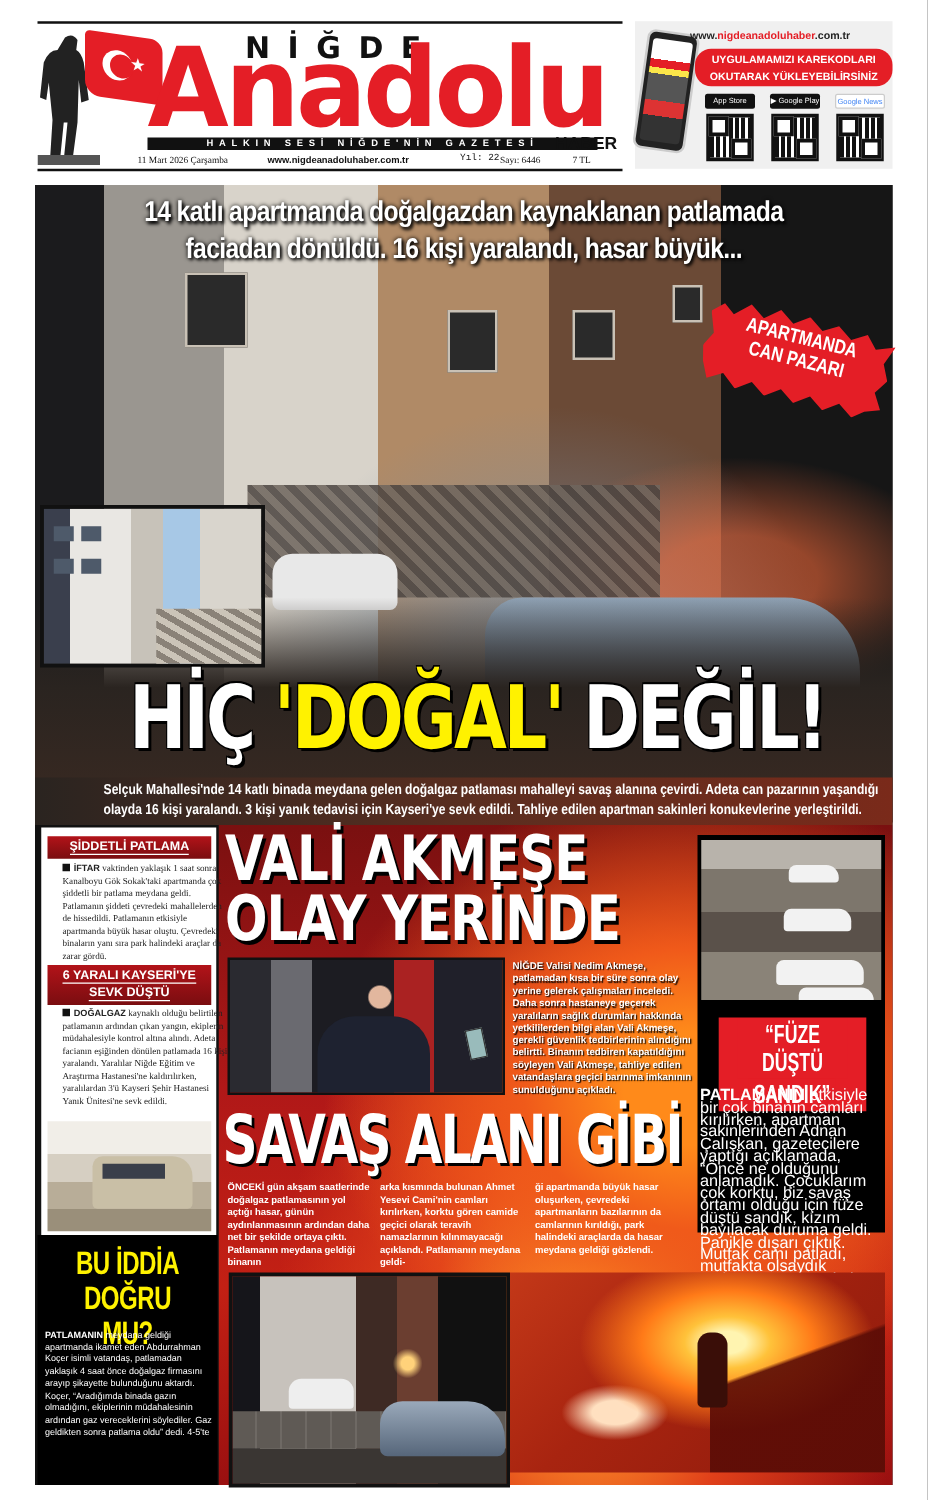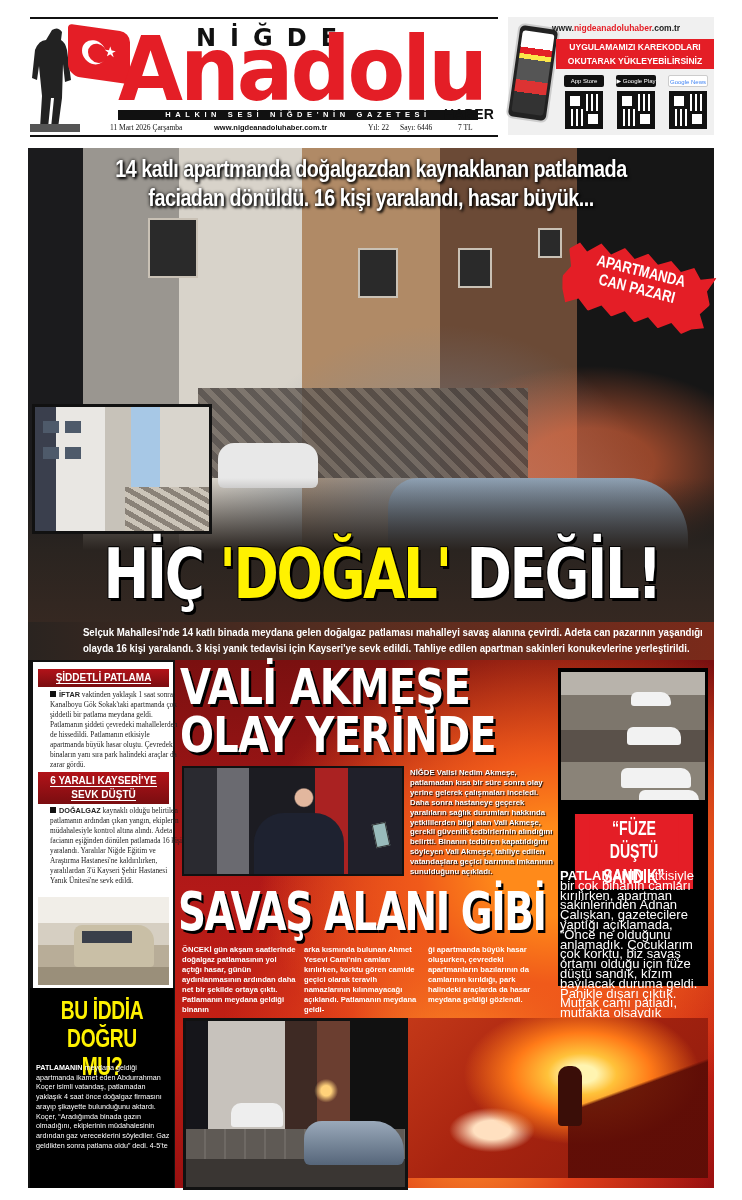--- a/index.html
+++ b/index.html
@@ -18,21 +18,21 @@
   .mh-nigde { position: absolute; left: 196px; top: 24px; font-family: "DejaVu Sans", sans-serif; font-weight: bold; font-size: 24px; letter-spacing: 14px; color: #111; }
   .mh-anadolu { position: absolute; left: 118px; top: 20px; font-family: "DejaVu Sans", sans-serif; font-weight: bold; font-size: 84px; letter-spacing: -3px; color: #e41e26; line-height: 100px; transform: scaleY(1.05); }
   .mh-tagbar { position: absolute; left: 118px; top: 110px; width: 360px; height: 10px; background: #111; color: #fff; font-size: 7.5px; font-weight: bold; letter-spacing: 4.6px; text-align: center; line-height: 10px; }
   .mh-haber { position: absolute; left: 444px; top: 106px; font-weight: bold; font-size: 14px; color: #111; font-family: Liberation Sans, sans-serif; }
   .mh-meta { position: absolute; top: 123px; font-size: 7.5px; color: #111; font-family: "Liberation Serif", serif; }
   .mh-web { font-family: "Liberation Sans", sans-serif; font-weight: bold; font-size: 7.5px; }
 
   .ad-box { position: absolute; left: 508px; top: 17px; width: 206px; height: 118px; background: #f0f0f0; }
   .ad-url { position: absolute; left: 44px; top: 6px; font-size: 8.5px; font-weight: bold; color: #222; }
   .ad-url .red { color: #e41e26; }
-  .ad-redbar { position: absolute; left: 48px; top: 22px; width: 158px; height: 30px; background: #e41e26; color: #fff; font-size: 8.5px; font-weight: bold; text-align: center; line-height: 14px; padding-top: 1px; }
+  .ad-redbar { position: absolute; left: 48px; top: 22px; width: 158px; height: 30px; background: #e41e26; color: #fff; font-size: 8.5px; font-weight: bold; text-align: center; line-height: 14px; padding-top: 1px; border-radius: 13px; }
   .ad-phone { position: absolute; left: 4px; top: 8px; width: 42px; height: 96px; background: #222; border-radius: 7px; transform: rotate(8deg); border: 2px solid #ccc; }
   .ad-phone .scr { position: absolute; left: 3px; top: 5px; right: 3px; bottom: 5px; background: linear-gradient(#fff 0 20%, #e41e26 20% 28%, #fbe64a 28% 34%, #555 34% 60%, #d33 60% 75%, #333 75%); border-radius: 3px; }
   .ad-store { position: absolute; top: 58px; width: 40px; height: 12px; background: #111; color: #fff; font-size: 6px; text-align: center; line-height: 12px; border-radius: 2px; }
   .ad-store.google-news { background: #fff; color: #4285f4; border: 1px solid #ccc; }
   .ad-qr { position: absolute; top: 74px; width: 38px; height: 38px; background:
       repeating-linear-gradient(90deg, #111 0 3px, #fff 3px 5px),
       #fff; border: 3px solid #111; }
   .ad-qr::before, .ad-qr::after { content: ""; position: absolute; width: 10px; height: 10px; background: #fff; border: 3px solid #111; }
   .ad-qr::before { left: -1px; top: -1px; }
   .ad-qr::after { right: -1px; bottom: -1px; }
@@ -141,21 +141,21 @@
   <div class="mh-flag">
     <div class="crescent"></div>
     <div class="star">★</div>
   </div>
   <div class="mh-nigde">NİĞDE</div>
   <div class="mh-anadolu">Anadolu</div>
   <div class="mh-tagbar">HALKIN SESİ NİĞDE'NİN GAZETESİ</div>
   <div class="mh-haber">HABER</div>
   <div class="mh-meta" style="left:110px;">11 Mart 2026 Çarşamba</div>
   <div class="mh-meta mh-web" style="left:214px;">www.nigdeanadoluhaber.com.tr</div>
-  <div class="mh-meta" style="left:368px;">Yıl: 22</div>
+  <div class="mh-meta" style="left:368px;font-family:Liberation Mono, monospace;">Yıl: 22</div>
   <div class="mh-meta" style="left:400px;">Sayı: 6446</div>
   <div class="mh-meta" style="left:458px;">7 TL</div>
   <div class="mh-botline"></div>
 
   <div class="ad-box">
     <div class="ad-phone">
         <div class="scr"></div>
       </div>
     <div class="ad-url"><span>www.</span><span class="red">nigdeanadoluhaber</span><span>.com.tr</span></div>
     <div class="ad-redbar">UYGULAMAMIZI KAREKODLARI OKUTARAK YÜKLEYEBİLİRSİNİZ</div>

